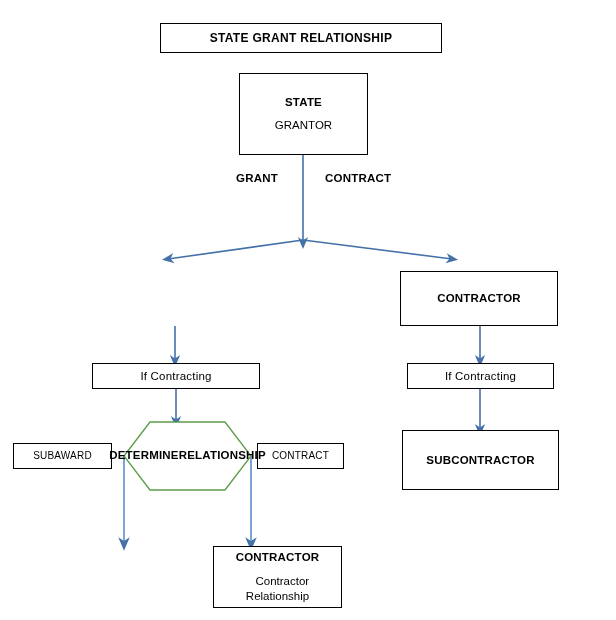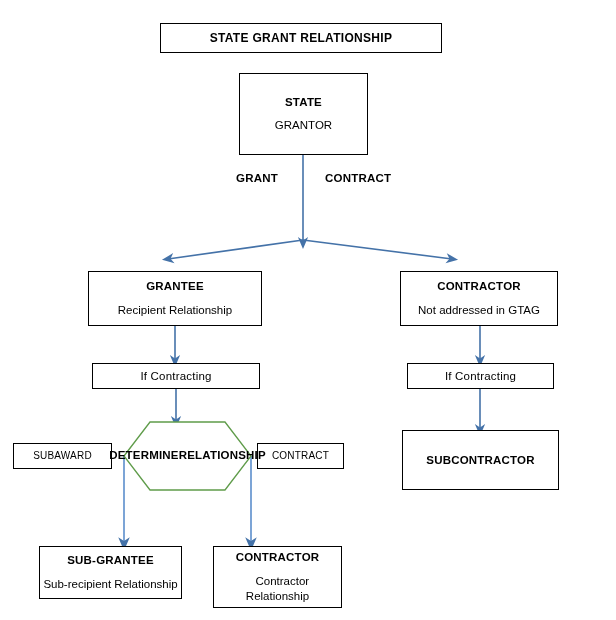--- a/index.html
+++ b/index.html
@@ -150,28 +150,23 @@
   </div>
 
   <div class="node" style="left:239px; top:73px; width:129px; height:82px;">
     <div class="title">STATE</div>
     <div class="sub">GRANTOR</div>
   </div>
 
   <div class="edge-label" style="left:221px; top:172px;margin-left:15px;">GRANT</div>
   <div class="edge-label" style="left:325px; top:172px;">CONTRACT</div>
 
-  <div class="node" style="left:88px; top:271px; width:174px; height:55px;">
-    <div class="title">GRANTEE</div>
-    <div class="sub">Recipient Relationship</div>
-  </div>
 
   <div class="node" style="left:400px; top:271px; width:158px; height:55px;">
     <div class="title">CONTRACTOR</div>
-    <div class="sub">Not addressed in GTAG</div>
   </div>
 
   <div class="node plain" style="left:92px; top:363px; width:168px; height:26px;">
     <div class="title">If Contracting</div>
   </div>
 
   <div class="node plain" style="left:407px; top:363px; width:147px; height:26px;">
     <div class="title">If Contracting</div>
   </div>
 
@@ -190,24 +185,20 @@
     <div class="hex-text">
       <div>DETERMINE</div>
       <div>RELATIONSHIP</div>
     </div>
   </div>
 
   <div class="node" style="left:402px; top:430px; width:157px; height:60px;">
     <div class="title">SUBCONTRACTOR</div>
   </div>
 
-  <div class="node" style="left:39px; top:546px; width:143px; height:53px;">
-    <div class="title">SUB-GRANTEE</div>
-    <div class="sub">Sub-recipient Relationship</div>
-  </div>
 
   <div class="node" style="left:213px; top:546px; width:129px; height:62px;">
     <div class="title">CONTRACTOR</div>
     <div class="sub">
       <div>Contractor</div>
       <div>Relationship</div>
     </div>
   </div>
 
 </div>

